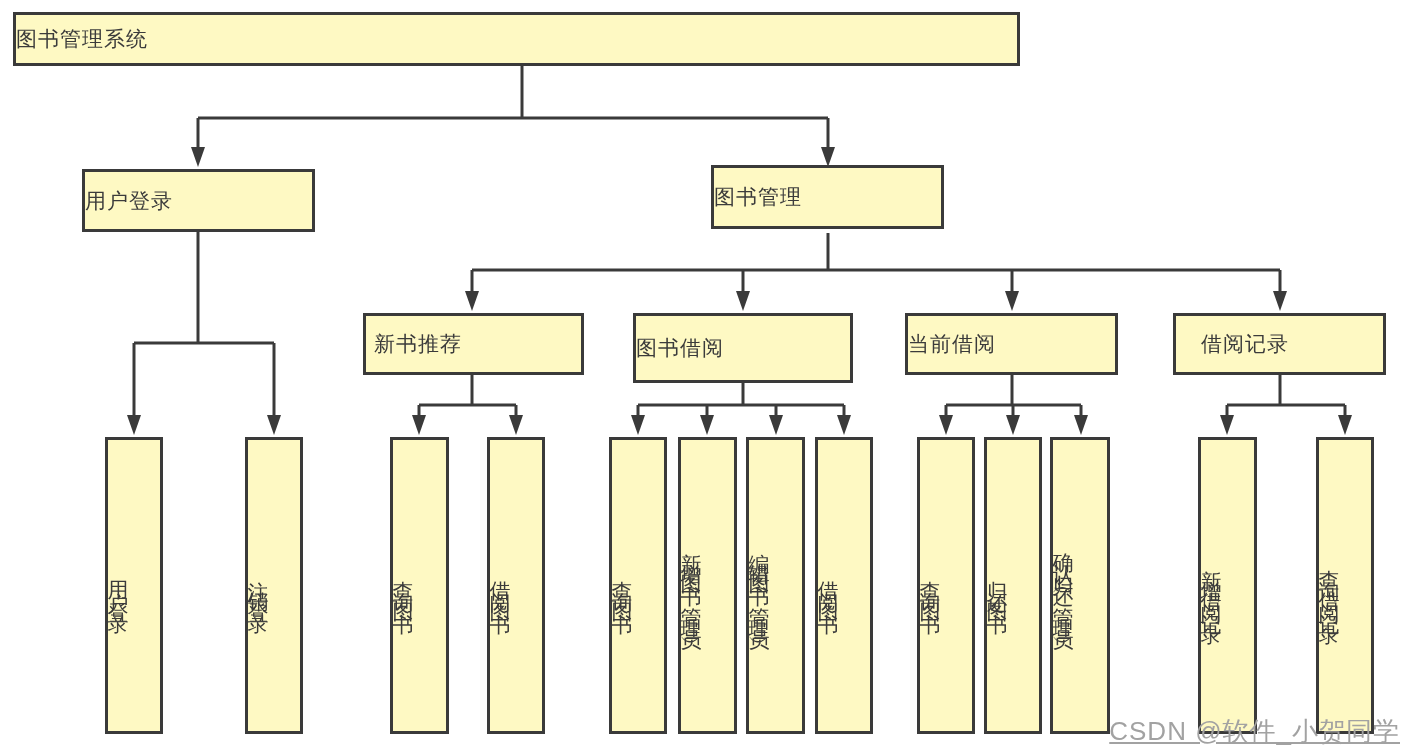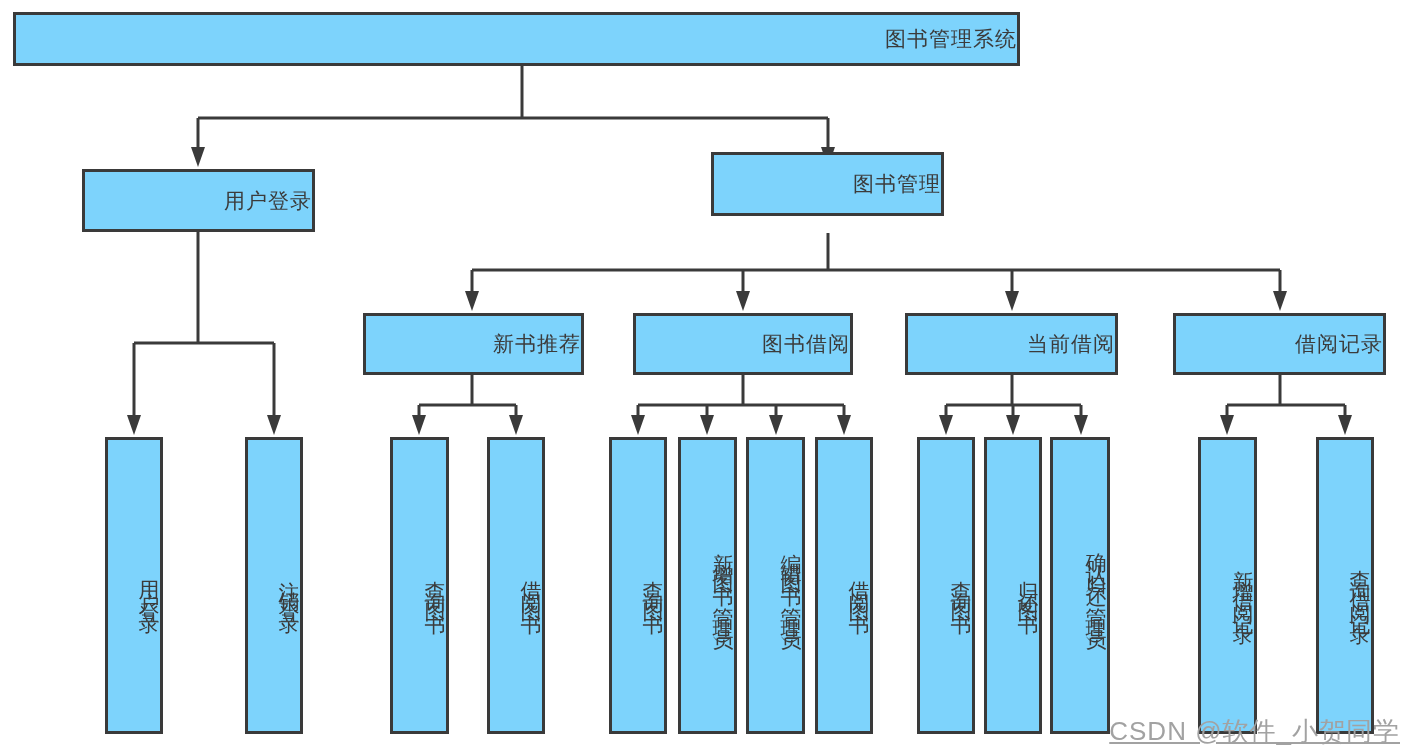--- a/index.html
+++ b/index.html
@@ -13,45 +13,45 @@
     overflow: hidden;
   }
   .connectors {
     position: absolute;
     left: 0; top: 0;
     width: 1405px; height: 747px;
     pointer-events: none;
   }
   .node {
     position: absolute;
-    background: #7dd3fc;
+    background: #fef9c3;
     border: 3px solid #3a3a3a;
     display: flex;
     align-items: center;
-    justify-content: flex-end;
+    justify-content: flex-start;
     color: #3b3b3b;
     font-size: 21px;
     letter-spacing: 1px;
     text-align: center;
     z-index: 2;
   }
   .node.leaf .vlabel {
     writing-mode: vertical-rl;
     text-orientation: mixed;
     letter-spacing: 11px;
     line-height: 1;
     font-size: 21px;
     color: #3b3b3b;
   }
   
   .n-root            { left: 13px;  top: 12px;  width: 1007px; height: 54px; }
   .n-user-login      { left: 82px;  top: 169px; width: 233px;  height: 63px; }
-  .n-book-mgmt       { left: 711px; top: 152px; width: 233px;  height: 64px; }
+  .n-book-mgmt       { left: 711px; top: 165px; width: 233px;  height: 64px; }
   .n-new-book        { left: 363px; top: 313px; width: 221px;  height: 62px; padding-left: 8px; }
-  .n-book-borrow     { left: 633px; top: 313px; width: 220px;  height: 62px; }
+  .n-book-borrow     { left: 633px; top: 313px; width: 220px;  height: 70px; }
   .n-current-borrow  { left: 905px; top: 313px; width: 213px;  height: 62px; }
   .n-borrow-records  { left: 1173px;top: 313px; width: 213px;  height: 62px; padding-left: 25px; }
 
   .leaf { top: 437px; height: 297px; }
   .l-login          { left: 105px;  width: 58px; }
   .l-logout         { left: 245px;  width: 58px; }
   .l-nb-query       { left: 390px;  width: 59px; }
   .l-nb-borrow      { left: 487px;  width: 58px; }
   .l-bb-query       { left: 609px;  width: 58px; }
   .l-bb-add         { left: 678px;  width: 59px; }

